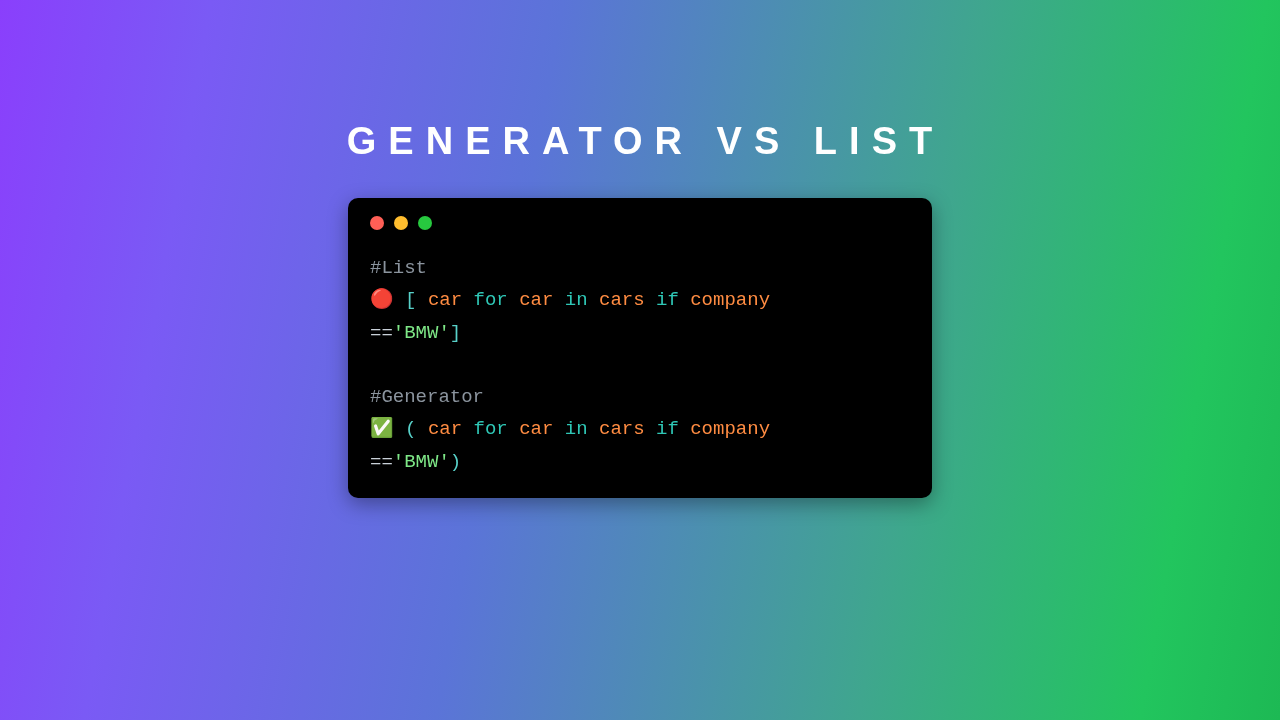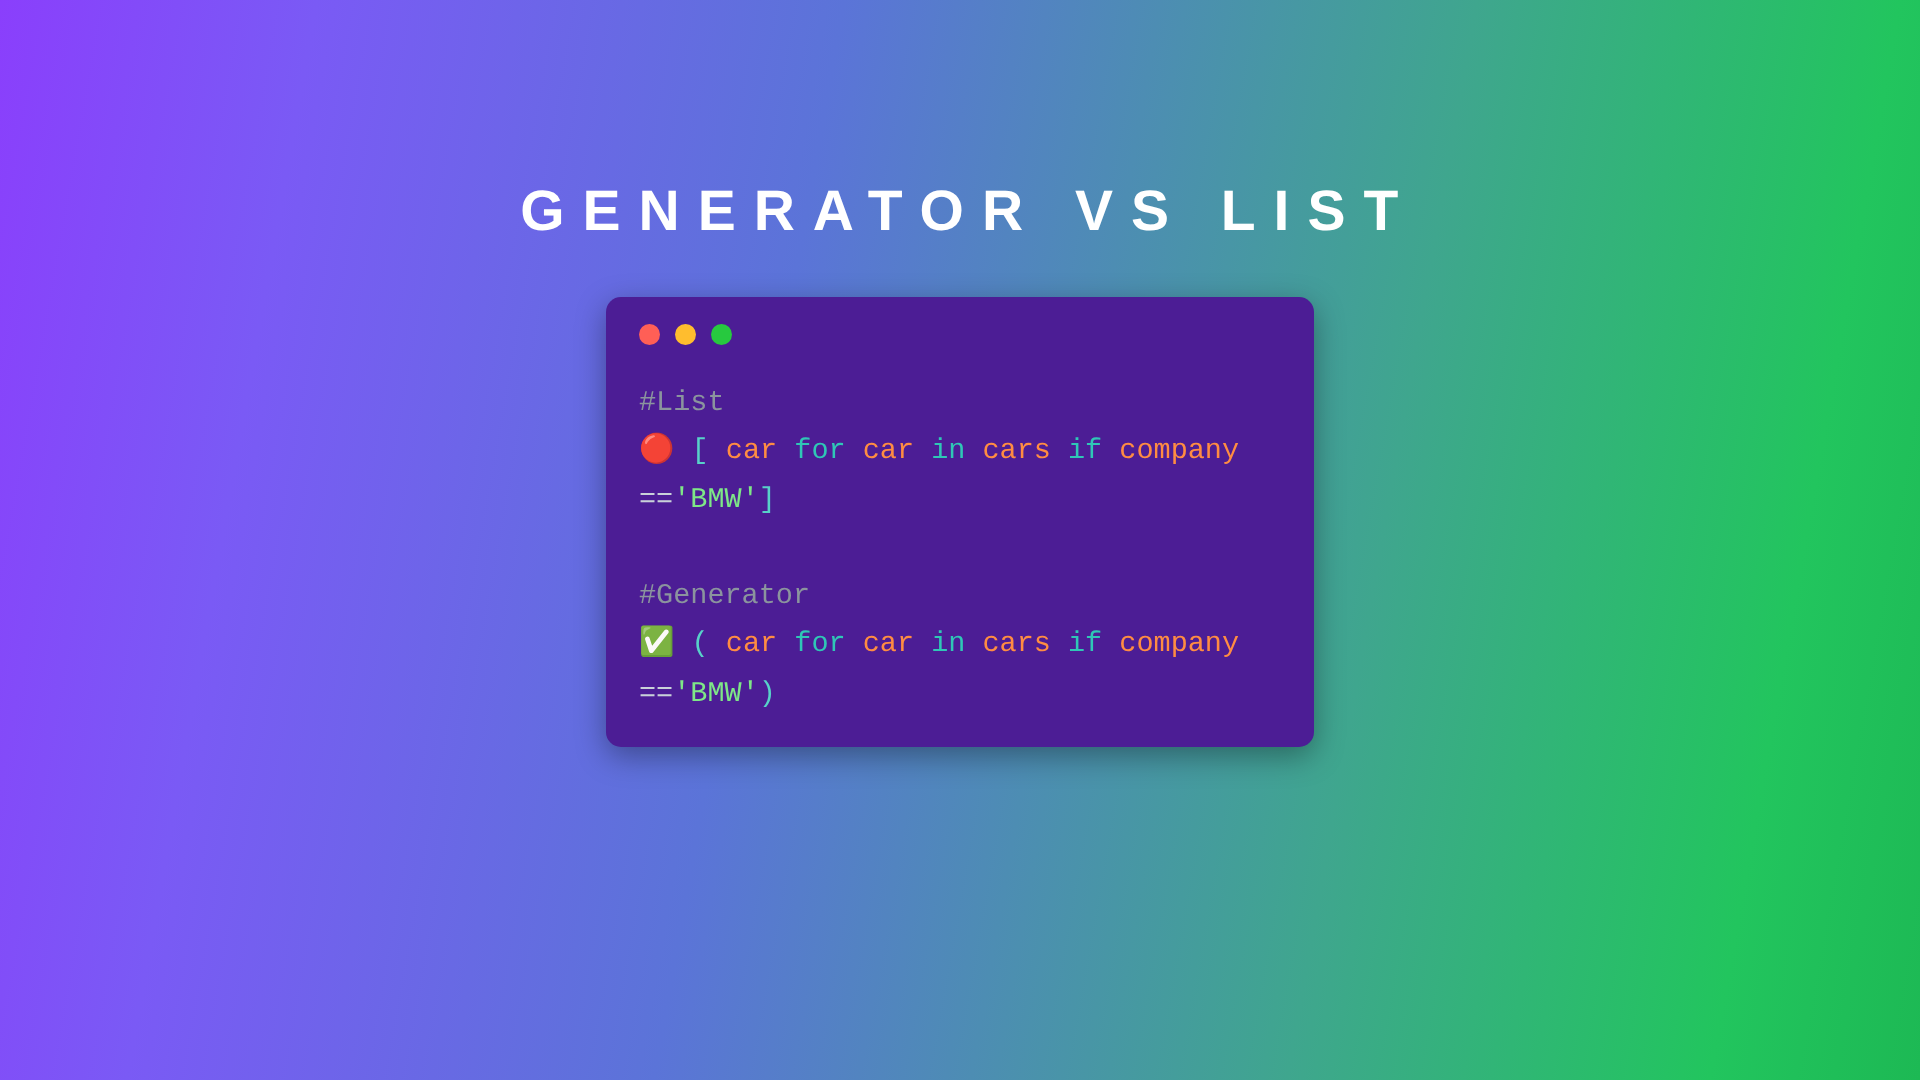--- a/index.html
+++ b/index.html
@@ -20,22 +20,22 @@
     font-weight: 700;
     font-size: 38px;
     letter-spacing: 12px;
     margin-left: 11px;
   }
   .code-window {
     position: absolute;
     top: 198px;
     left: 50%;
     transform: translateX(-50%);
-    width: 472px;
-    background: #4c1d95;
+    width: 584px;
+    background: #000000;
     border-radius: 10px;
     box-shadow: 0 6px 20px rgba(0,0,0,0.35);
     padding: 18px 22px 20px 22px;
   }
   .traffic {
     display: flex;
     gap: 10px;
     margin-bottom: 22px;
   }
   .traffic span {

